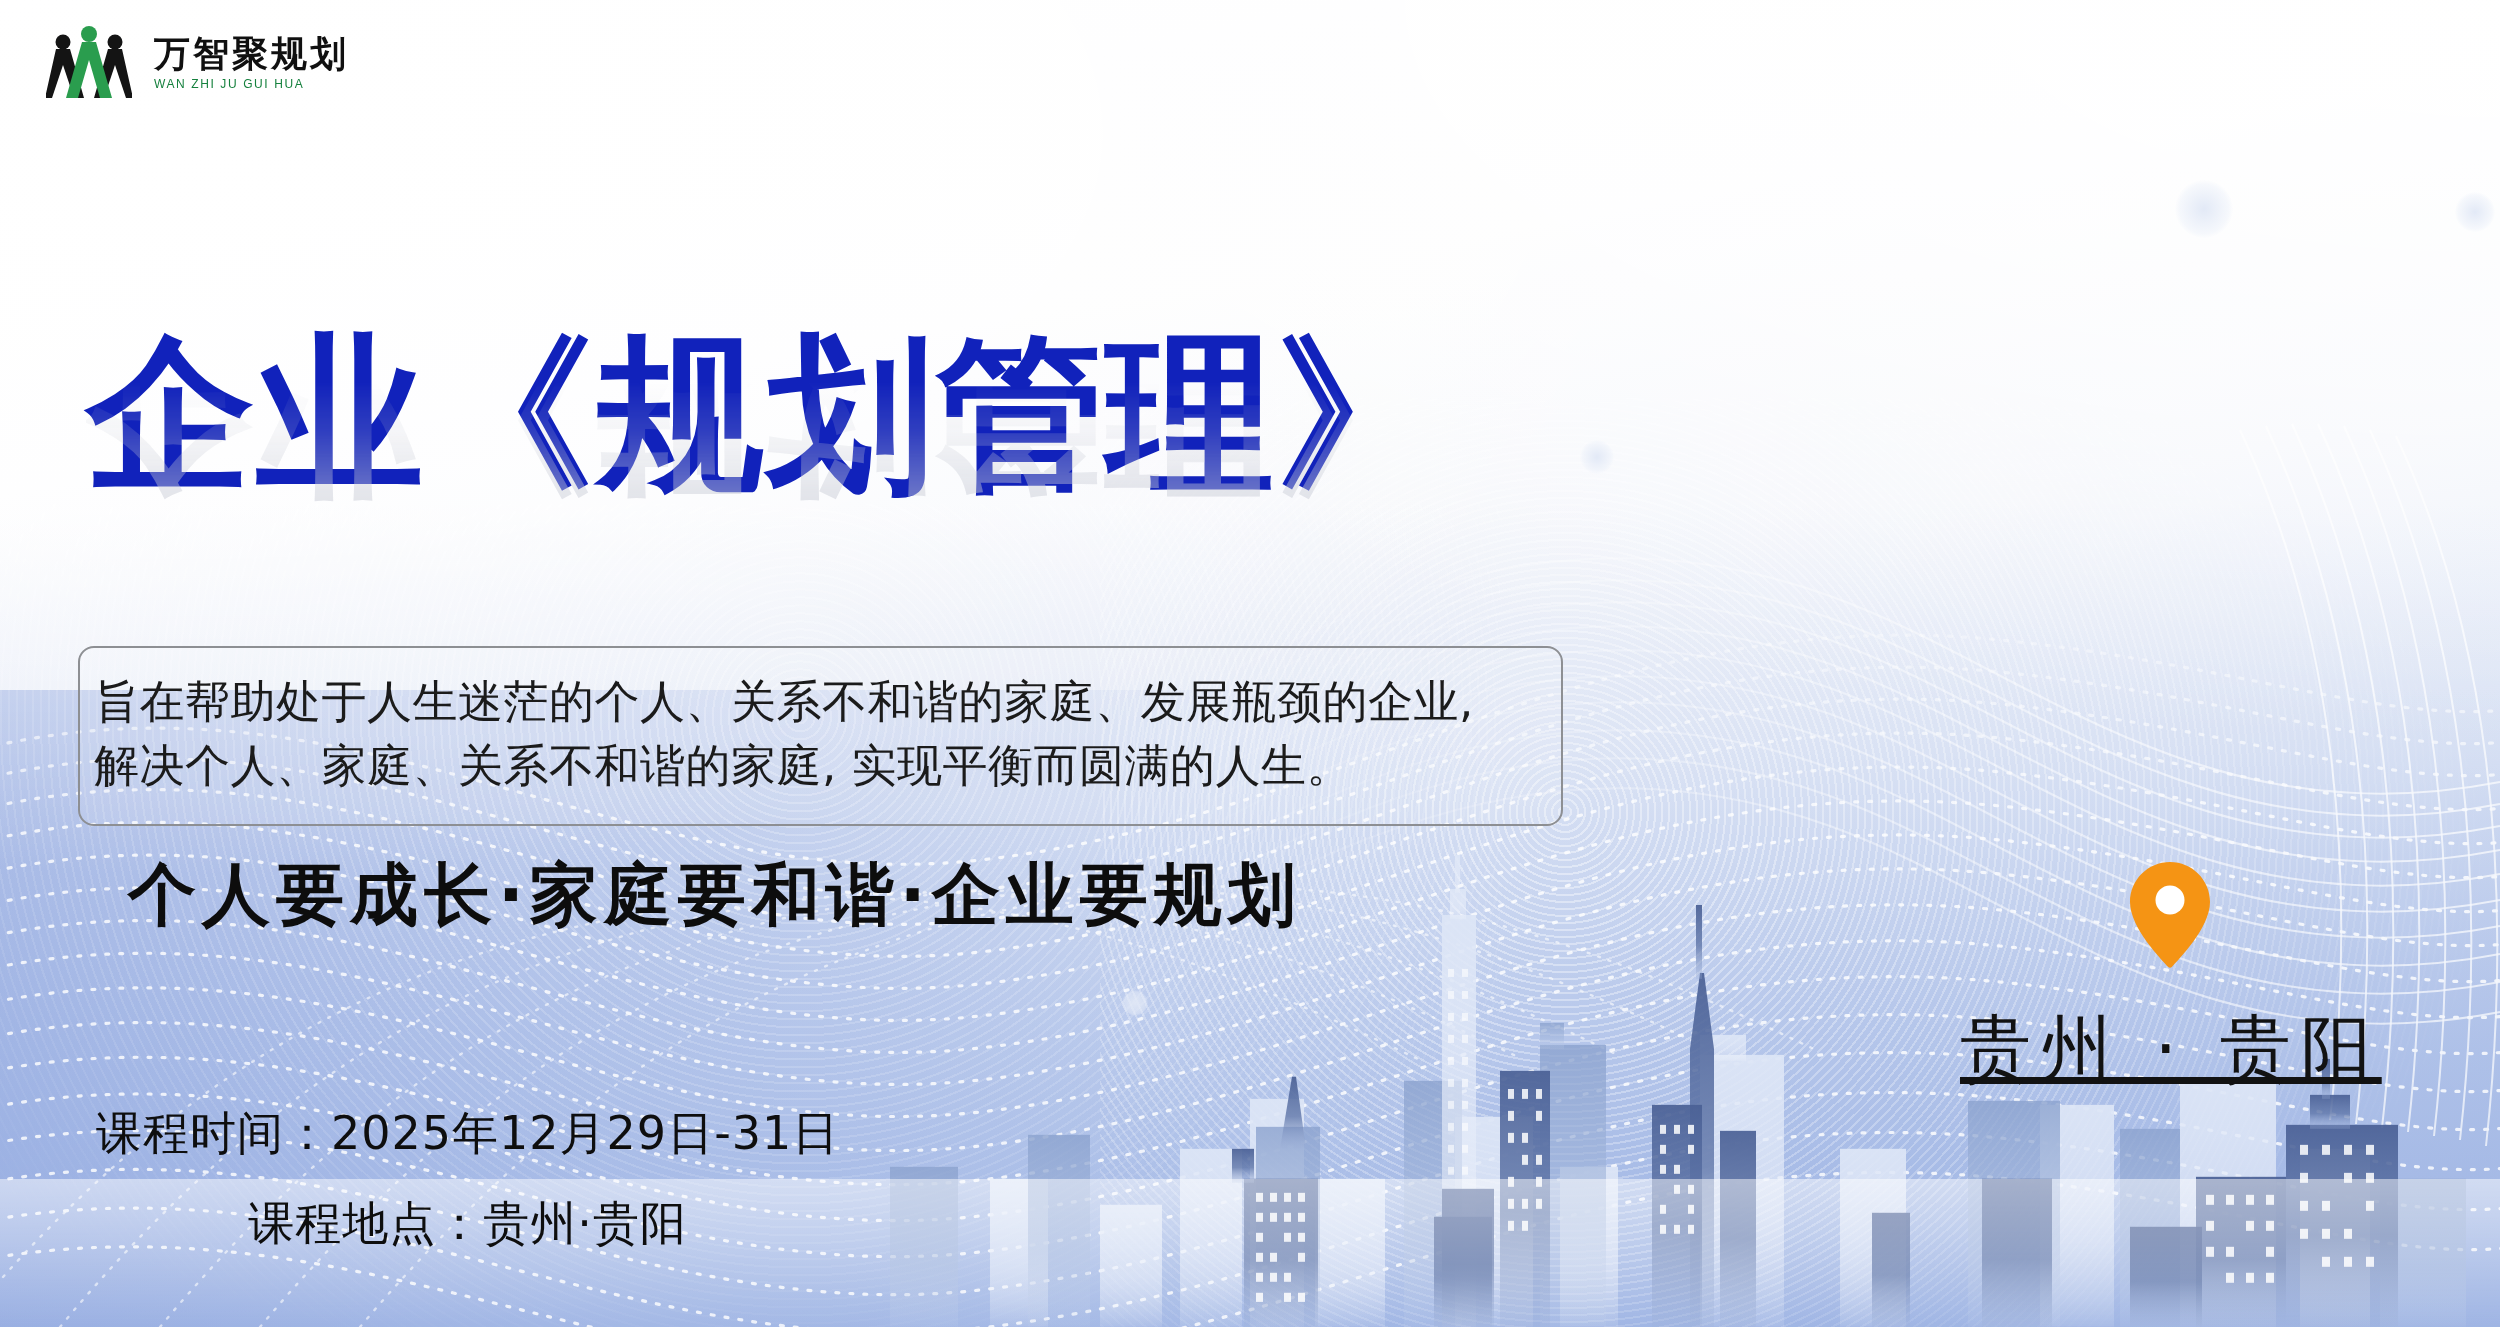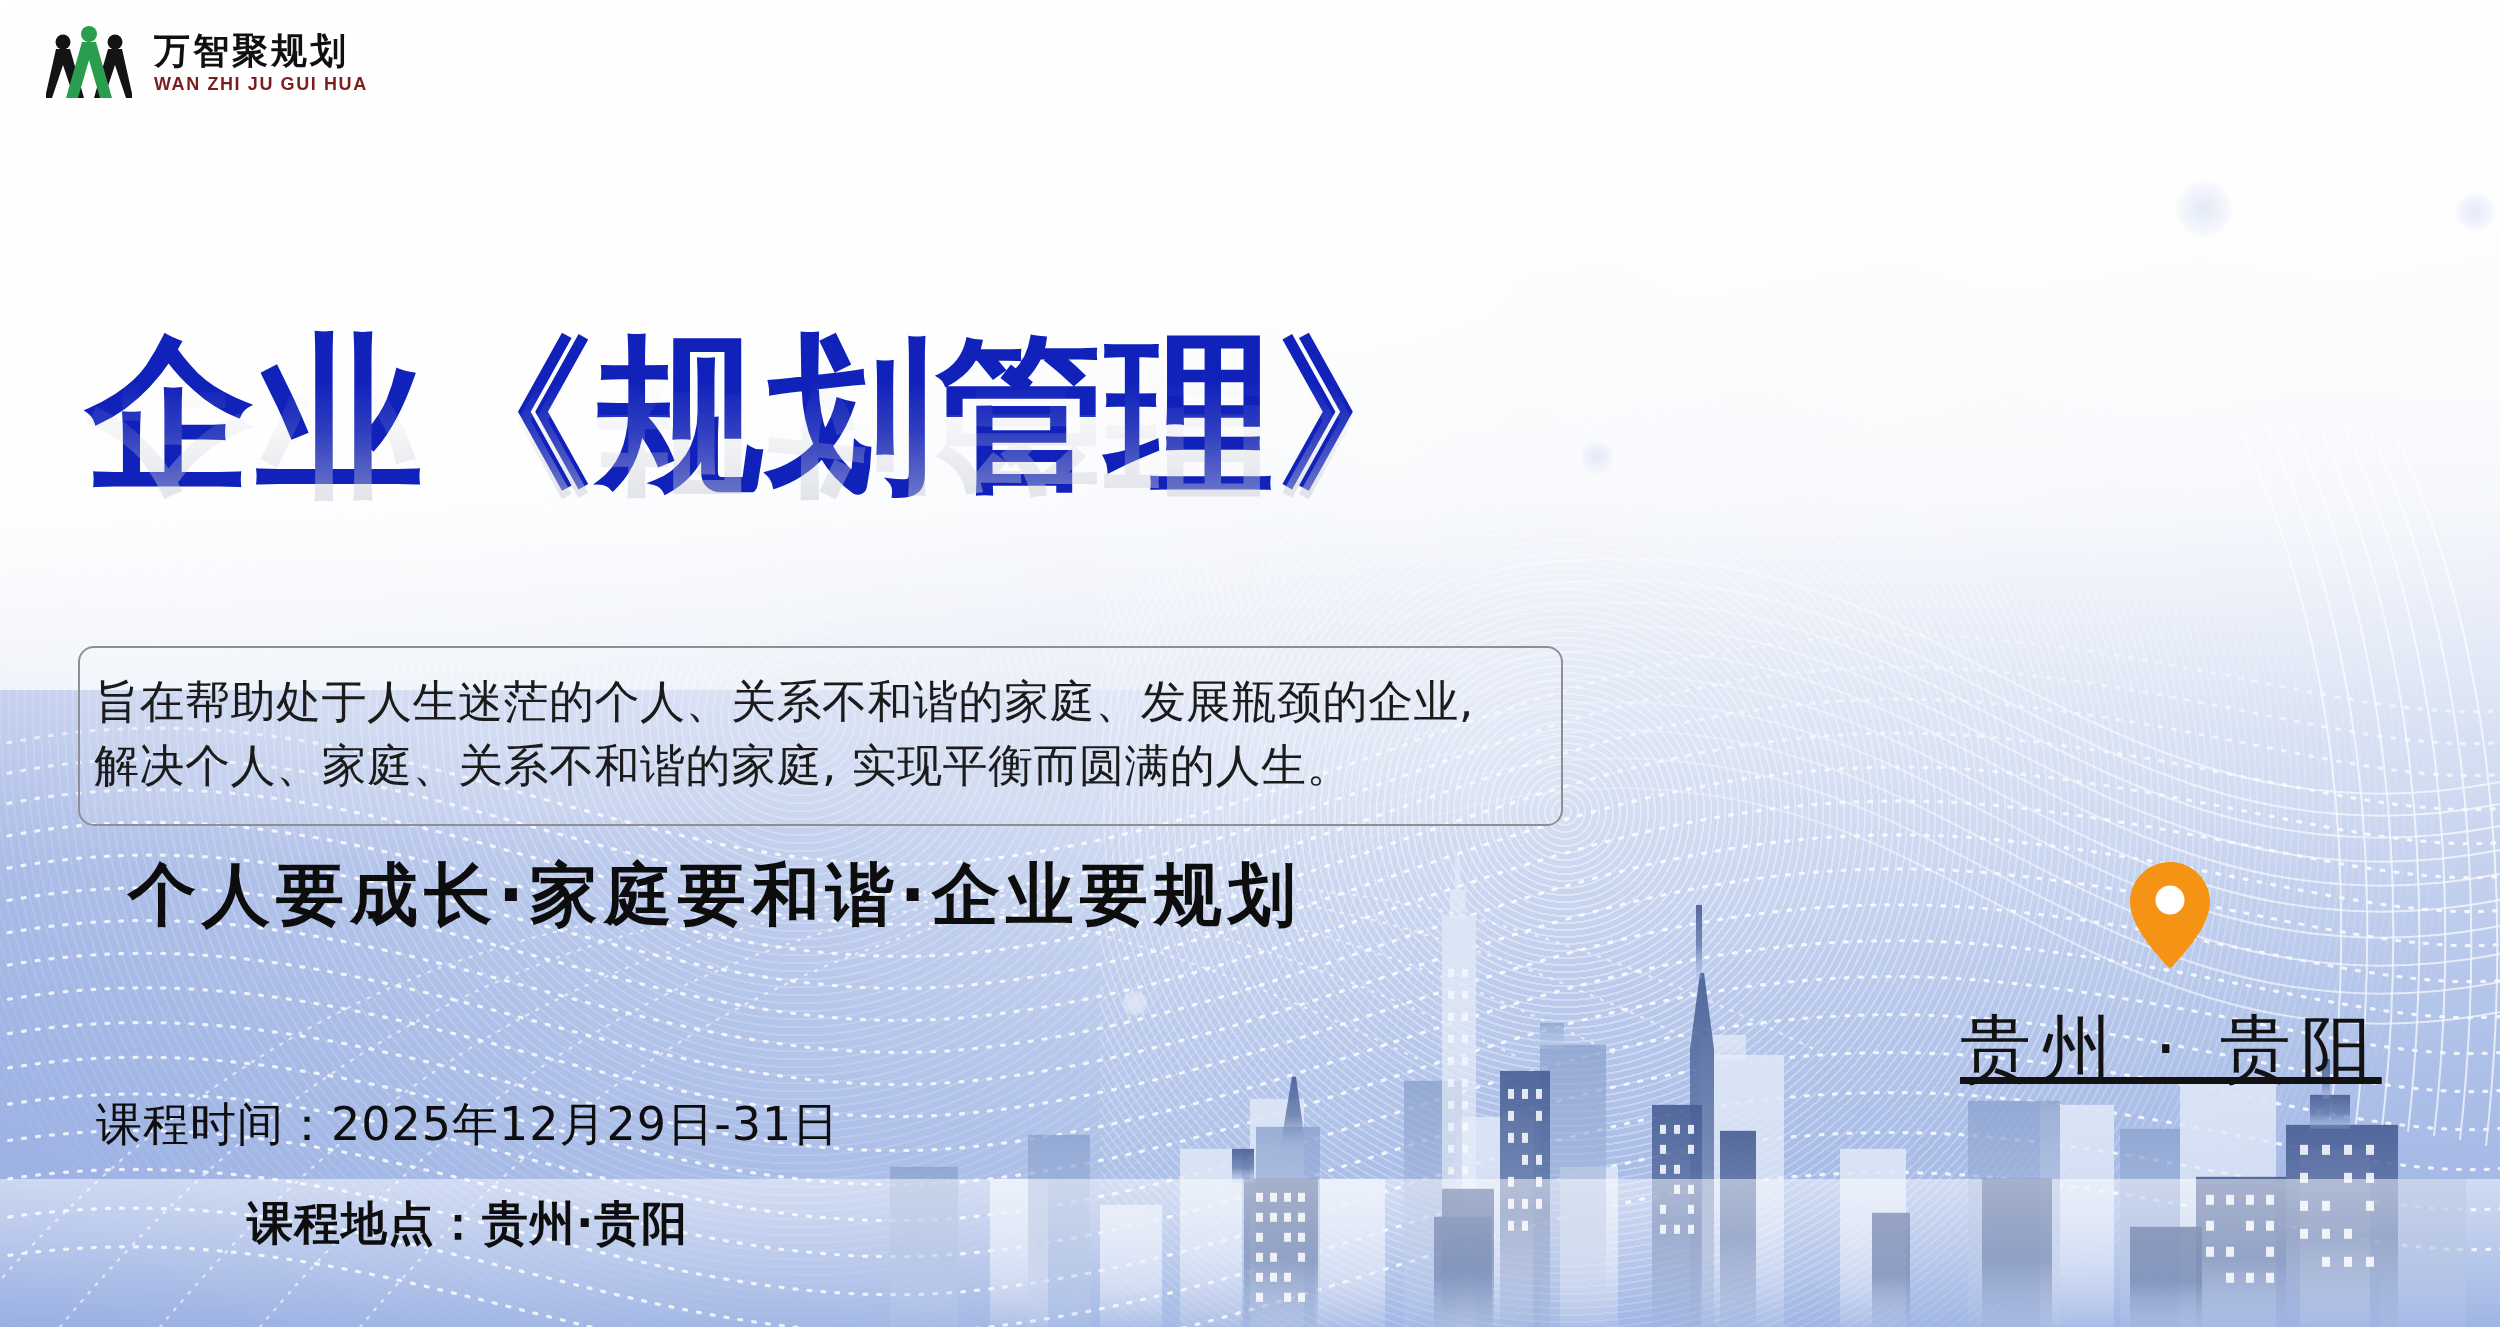--- a/index.html
+++ b/index.html
@@ -85,21 +85,21 @@
     z-index:30;
   }
   .logo-mark{width:86px;height:80px;display:block;}
   .logo-text{display:flex;flex-direction:column;line-height:1;}
   .logo-cn{
     font-family:"DejaVu Serif","Liberation Serif",serif;
     font-size:36px;font-weight:700;color:#101010;letter-spacing:3px;
   }
   .logo-en{
     font-family:"Liberation Sans",sans-serif;
-    font-size:18px;font-weight:700;color:#7f1d1d;letter-spacing:1.6px;
+    font-size:12px;font-weight:400;color:#15803d;letter-spacing:1.6px;
     margin-top:7px;
   }
 
   
   .headline-wrap{
     position:absolute;left:86px;top:330px;z-index:25;
   }
   .headline{
     font-family:"DejaVu Sans","Liberation Sans",sans-serif;
     font-size:168px;line-height:1;font-weight:700;
@@ -166,21 +166,21 @@
   
   .meta{
     position:absolute;left:96px;bottom:72px;z-index:25;
   }
   .meta-row{
     font-family:"DejaVu Sans","Liberation Sans",sans-serif;
     font-size:46px;color:#0e0e0e;letter-spacing:1px;
     white-space:nowrap;
     text-align:center;
   }
-  .meta-row + .meta-row{margin-top:37px;font-weight:bold;}
+  .meta-row + .meta-row{margin-top:28px;}
 </style>
 </head>
 <body>
 
 <div id="poster">
 
   <div class="bg-base"></div>
   <div class="bg-blue-bottom"></div>
   <div class="bg-blue-left"></div>
 

